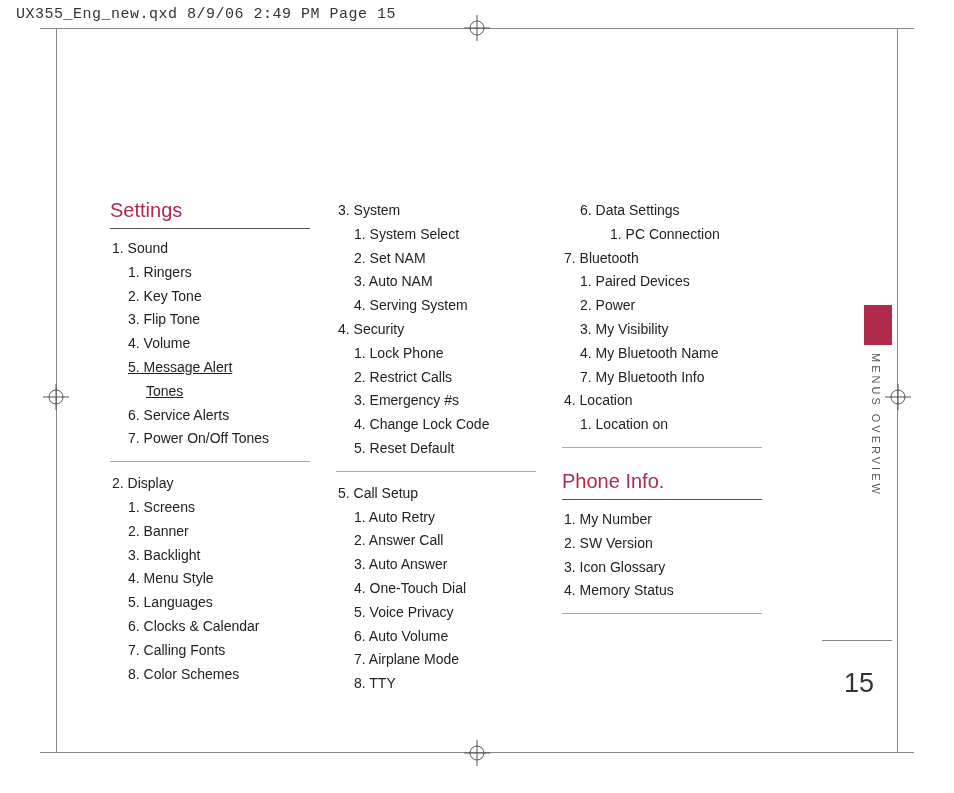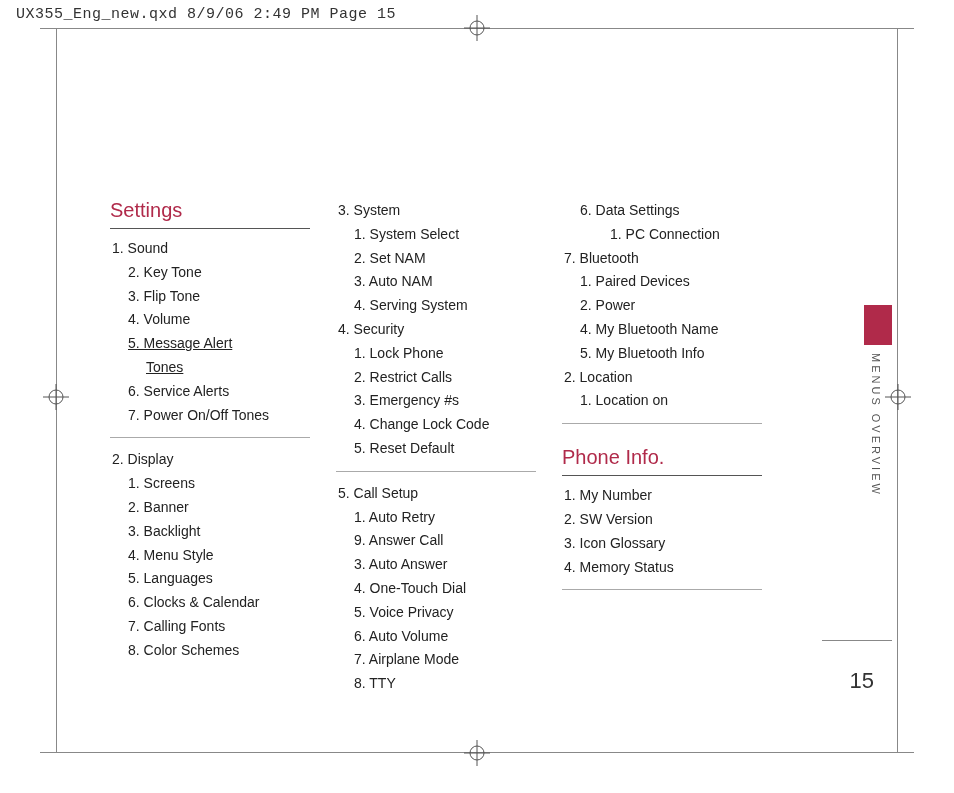--- a/index.html
+++ b/index.html
@@ -129,21 +129,21 @@
     right: 62px;
     top: 640px;
     width: 70px;
     border-top: 1px solid #888;
   }
   .page-number {
     position: absolute;
     right: 80px;
     top: 668px;
     font-family: "Trebuchet MS", sans-serif;
-    font-size: 22px;
+    font-size: 27px;
     color: #333;
   }
 </style>
 </head>
 <body>
 
 <div class="crop-header">UX355_Eng_new.qxd  8/9/06  2:49 PM  Page 15</div>
 <div class="crop-line-top"></div>
 <div class="crop-line-bottom"></div>
 <div class="crop-line-left"></div>
@@ -179,20 +179,21 @@
 </div>
 
 <div class="page">
   <div class="columns">
 
     <div class="col">
       <div class="section-title">Settings</div>
       <div class="hr"></div>
 
       <div class="item i0">1. Sound</div>
+      <div class="item i1">1. Ringers</div>
       <div class="item i1">2. Key Tone</div>
       <div class="item i1">3. Flip Tone</div>
       <div class="item i1">4. Volume</div>
       <div class="item wrap">
         <span>5. Message Alert</span>
         <span class="line2">Tones</span>
       </div>
       <div class="item i1">6. Service Alerts</div>
       <div class="item i1">7.  Power On/Off Tones</div>
 
@@ -220,40 +221,41 @@
       <div class="item i1">1. Lock Phone</div>
       <div class="item i1">2. Restrict Calls</div>
       <div class="item i1">3. Emergency #s</div>
       <div class="item i1">4. Change Lock Code</div>
       <div class="item i1">5. Reset Default</div>
 
       <div class="hr-light"></div>
 
       <div class="item i0">5. Call Setup</div>
       <div class="item i1">1. Auto Retry</div>
-      <div class="item i1">9. Answer Call</div>
+      <div class="item i1">2. Answer Call</div>
       <div class="item i1">3. Auto Answer</div>
       <div class="item i1">4. One-Touch Dial</div>
       <div class="item i1">5. Voice Privacy</div>
       <div class="item i1">6. Auto Volume</div>
       <div class="item i1">7.  Airplane Mode</div>
       <div class="item i1">8. TTY</div>
     </div>
 
     <div class="col">
       <div class="item i1">6. Data Settings</div>
       <div class="item i2">1. PC Connection</div>
 
       <div class="item i0">7. Bluetooth</div>
       <div class="item i1">1. Paired Devices</div>
       <div class="item i1">2. Power</div>
+      <div class="item i1">3. My Visibility</div>
       <div class="item i1">4. My Bluetooth Name</div>
-      <div class="item i1">5. My Bluetooth Info</div>
-
-      <div class="item i0">2. Location</div>
+      <div class="item i1">7. My Bluetooth Info</div>
+
+      <div class="item i0">4. Location</div>
       <div class="item i1">1. Location on</div>
 
       <div class="hr-light"></div>
       <div style="height:12px"></div>
 
       <div class="section-title">Phone Info.</div>
       <div class="hr"></div>
       <div class="item i0">1. My Number</div>
       <div class="item i0">2. SW Version</div>
       <div class="item i0">3. Icon Glossary</div>

